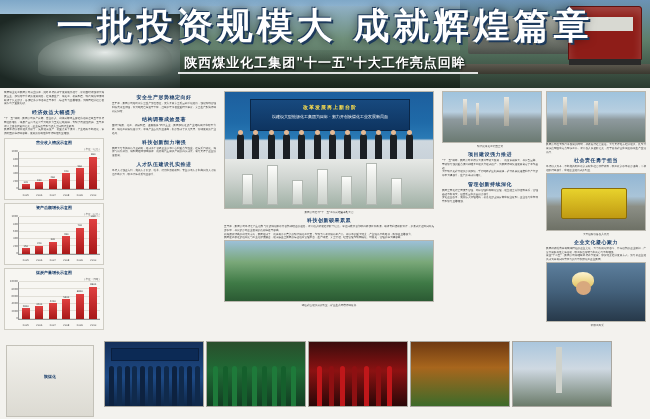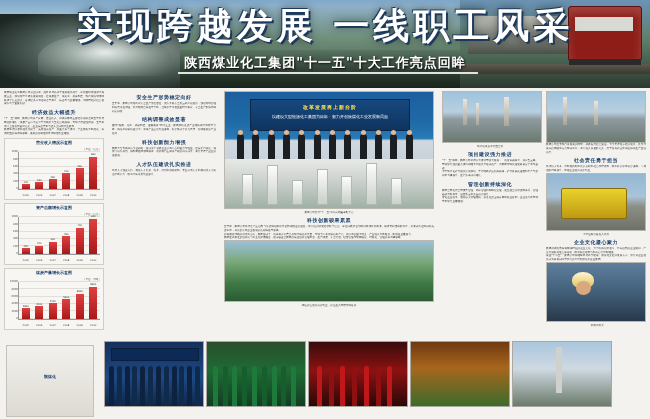--- a/index.html
+++ b/index.html
@@ -131,21 +131,21 @@
   <div class="header">
     <div class="hdr-sky"></div>
     <div class="hdr-land"></div>
     <div class="hdr-tunnel"></div>
     <div class="hdr-mid"></div>
     <div class="hdr-train">
       <div class="rails"></div>
       <div class="cars"></div>
       <div class="loco"></div>
     </div>
-    <div class="hdr-title">实现跨越发展  一线职工风采</div>
+    <div class="hdr-title">一批投资规模大  成就辉煌篇章</div>
     <div class="hdr-rule"></div>
     <div class="hdr-sub">陕西煤业化工集团"十一五"十大工作亮点回眸</div>
   </div>
 
   <div class="body">
 
     <div class="col c1">
       <div class="txt">陕西煤业化工集团公司成立以来，始终坚持以科学发展观为指导，紧紧围绕做强做大煤炭主业、加快转型升级的发展思路，在煤炭生产、煤化工、机械制造、现代物流等领域取得了长足进步，各项经济技术指标连年攀升，综合实力显著增强，为陕西经济社会发展作出了重要贡献。</div>
       <div class="sec-h">经济效益大幅提升</div>
       <div class="txt">"十一五"期间，集团公司资产总额、营业收入、利润总额等主要经济指标连续五年保持两位数增长，煤炭产量由不足三千万吨跃升至近亿吨规模，实现了历史性跨越。五年来累计上缴税费逾百亿元，企业综合竞争力进入全国同行业前列。</div>

